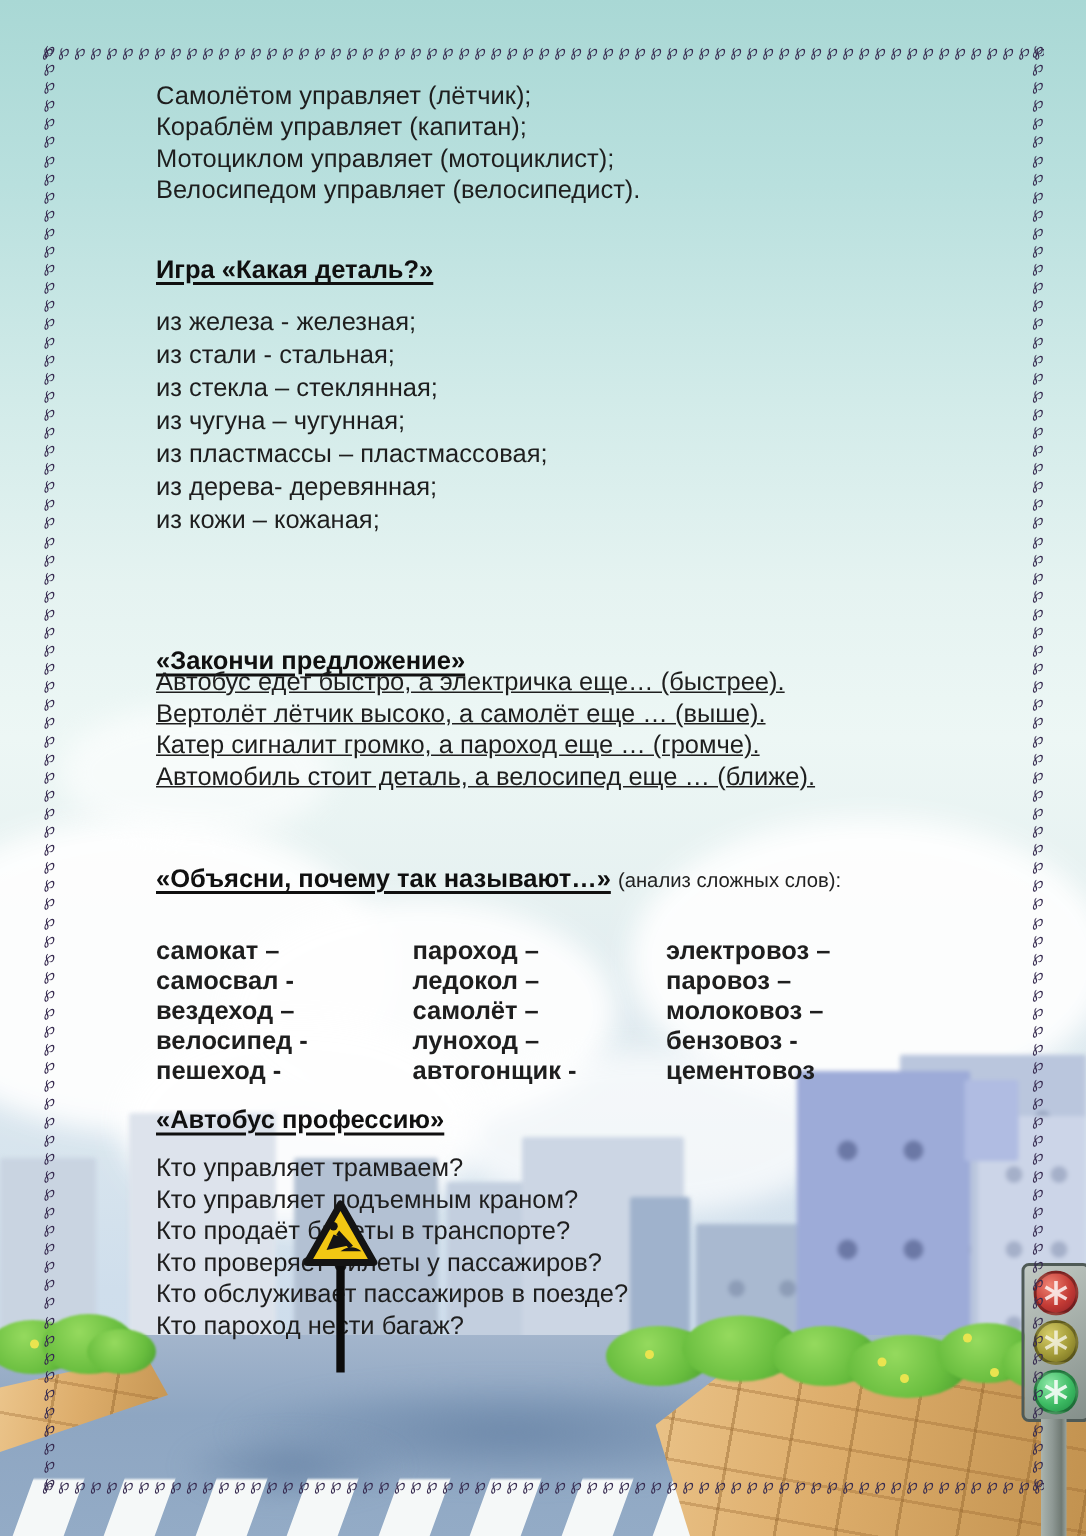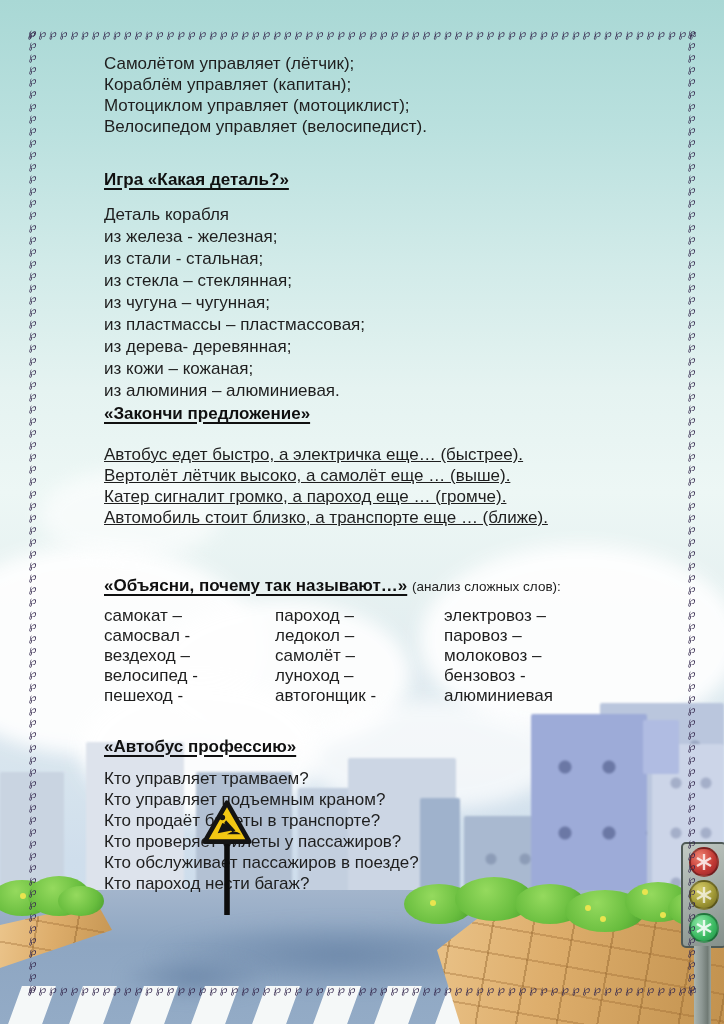--- a/index.html
+++ b/index.html
@@ -59,25 +59,25 @@
        font-family:"DejaVu Sans",sans-serif;}
   .orn-h{left:28px;width:668px;height:14px;letter-spacing:3px;white-space:nowrap;line-height:13px;}
   .orn-v{top:27px;width:12px;height:968px;word-break:break-all;line-height:12.1px;}
   
   .txt{position:absolute;left:104px;z-index:8;color:var(--text);font-size:17px;}
   .hd{font-weight:bold;color:#101010;text-decoration:underline;
       text-decoration-thickness:2px;text-underline-offset:3px;}
   #intro{top:53px;line-height:21px;}
   #h1{top:170px;}
   #detail{top:204px;line-height:22px;}
-  #h2{top:404px;}
+  #h2{top:431px;}
   #finish{top:444px;line-height:21px;text-decoration:underline;}
   #h3row{top:576px;text-align:center;}
   #h3row .note{font-weight:normal;text-decoration:none;font-size:13.5px;color:#222;}
-  #wordtable{top:606px;line-height:20px;display:flex;}
+  #wordtable{top:624px;line-height:20px;display:flex;font-weight:bold;}
   #wordtable .col1{width:171px;} #wordtable .col2{width:169px;}
   #h4{top:737px;}
   #quest{top:768px;line-height:21px;}
 </style>
 </head>
 <body>
 
 <div class="page">
 
   <div class="cloud" style="left:-70px;top:545px;width:330px;height:210px"></div>
@@ -126,37 +126,35 @@
 
   <div class="txt" id="intro">
     <div>Самолётом управляет (лётчик);</div>
     <div>Кораблём управляет (капитан);</div>
     <div>Мотоциклом управляет (мотоциклист);</div>
     <div>Велосипедом управляет (велосипедист).</div>
   </div>
 
   <div class="txt hd" id="h1">Игра «Какая деталь?»</div>
   <div class="txt" id="detail">
-    <div>Деталь корабля</div>
     <div>из железа - железная;</div>
     <div>из стали - стальная;</div>
     <div>из стекла – стеклянная;</div>
     <div>из чугуна – чугунная;</div>
     <div>из пластмассы – пластмассовая;</div>
     <div>из дерева- деревянная;</div>
     <div>из кожи – кожаная;</div>
-    <div>из алюминия – алюминиевая.</div>
   </div>
 
   <div class="txt hd" id="h2">«Закончи предложение»</div>
   <div class="txt" id="finish">
     <div>Автобус едет быстро, а электричка еще… (быстрее).</div>
     <div>Вертолёт лётчик высоко, а самолёт еще … (выше).</div>
     <div>Катер сигналит громко, а пароход еще … (громче).</div>
-    <div>Автомобиль стоит близко, а транспорте еще … (ближе).</div>
+    <div>Автомобиль стоит деталь, а велосипед еще … (ближе).</div>
   </div>
 
   <div class="txt" id="h3row">
     <span class="hd">«Объясни, почему так называют…»</span>
     <span class="note">(анализ сложных слов):</span>
   </div>
   <div class="txt" id="wordtable">
     <div class="col1">
       <div>самокат –</div>
       <div>самосвал -</div>
@@ -169,21 +167,21 @@
       <div>ледокол –</div>
       <div>самолёт –</div>
       <div>луноход –</div>
       <div>автогонщик -</div>
     </div>
     <div class="col3">
       <div>электровоз –</div>
       <div>паровоз –</div>
       <div>молоковоз –</div>
       <div>бензовоз -</div>
-      <div>алюминиевая</div>
+      <div>цементовоз</div>
     </div>
   </div>
 
   <div class="txt hd" id="h4">«Автобус профессию»</div>
   <div class="txt" id="quest">
     <div>Кто управляет трамваем?</div>
     <div>Кто управляет подъемным краном?</div>
     <div>Кто продаёт билеты в транспорте?</div>
     <div>Кто проверяет билеты у пассажиров?</div>
     <div>Кто обслуживает пассажиров в поезде?</div>

